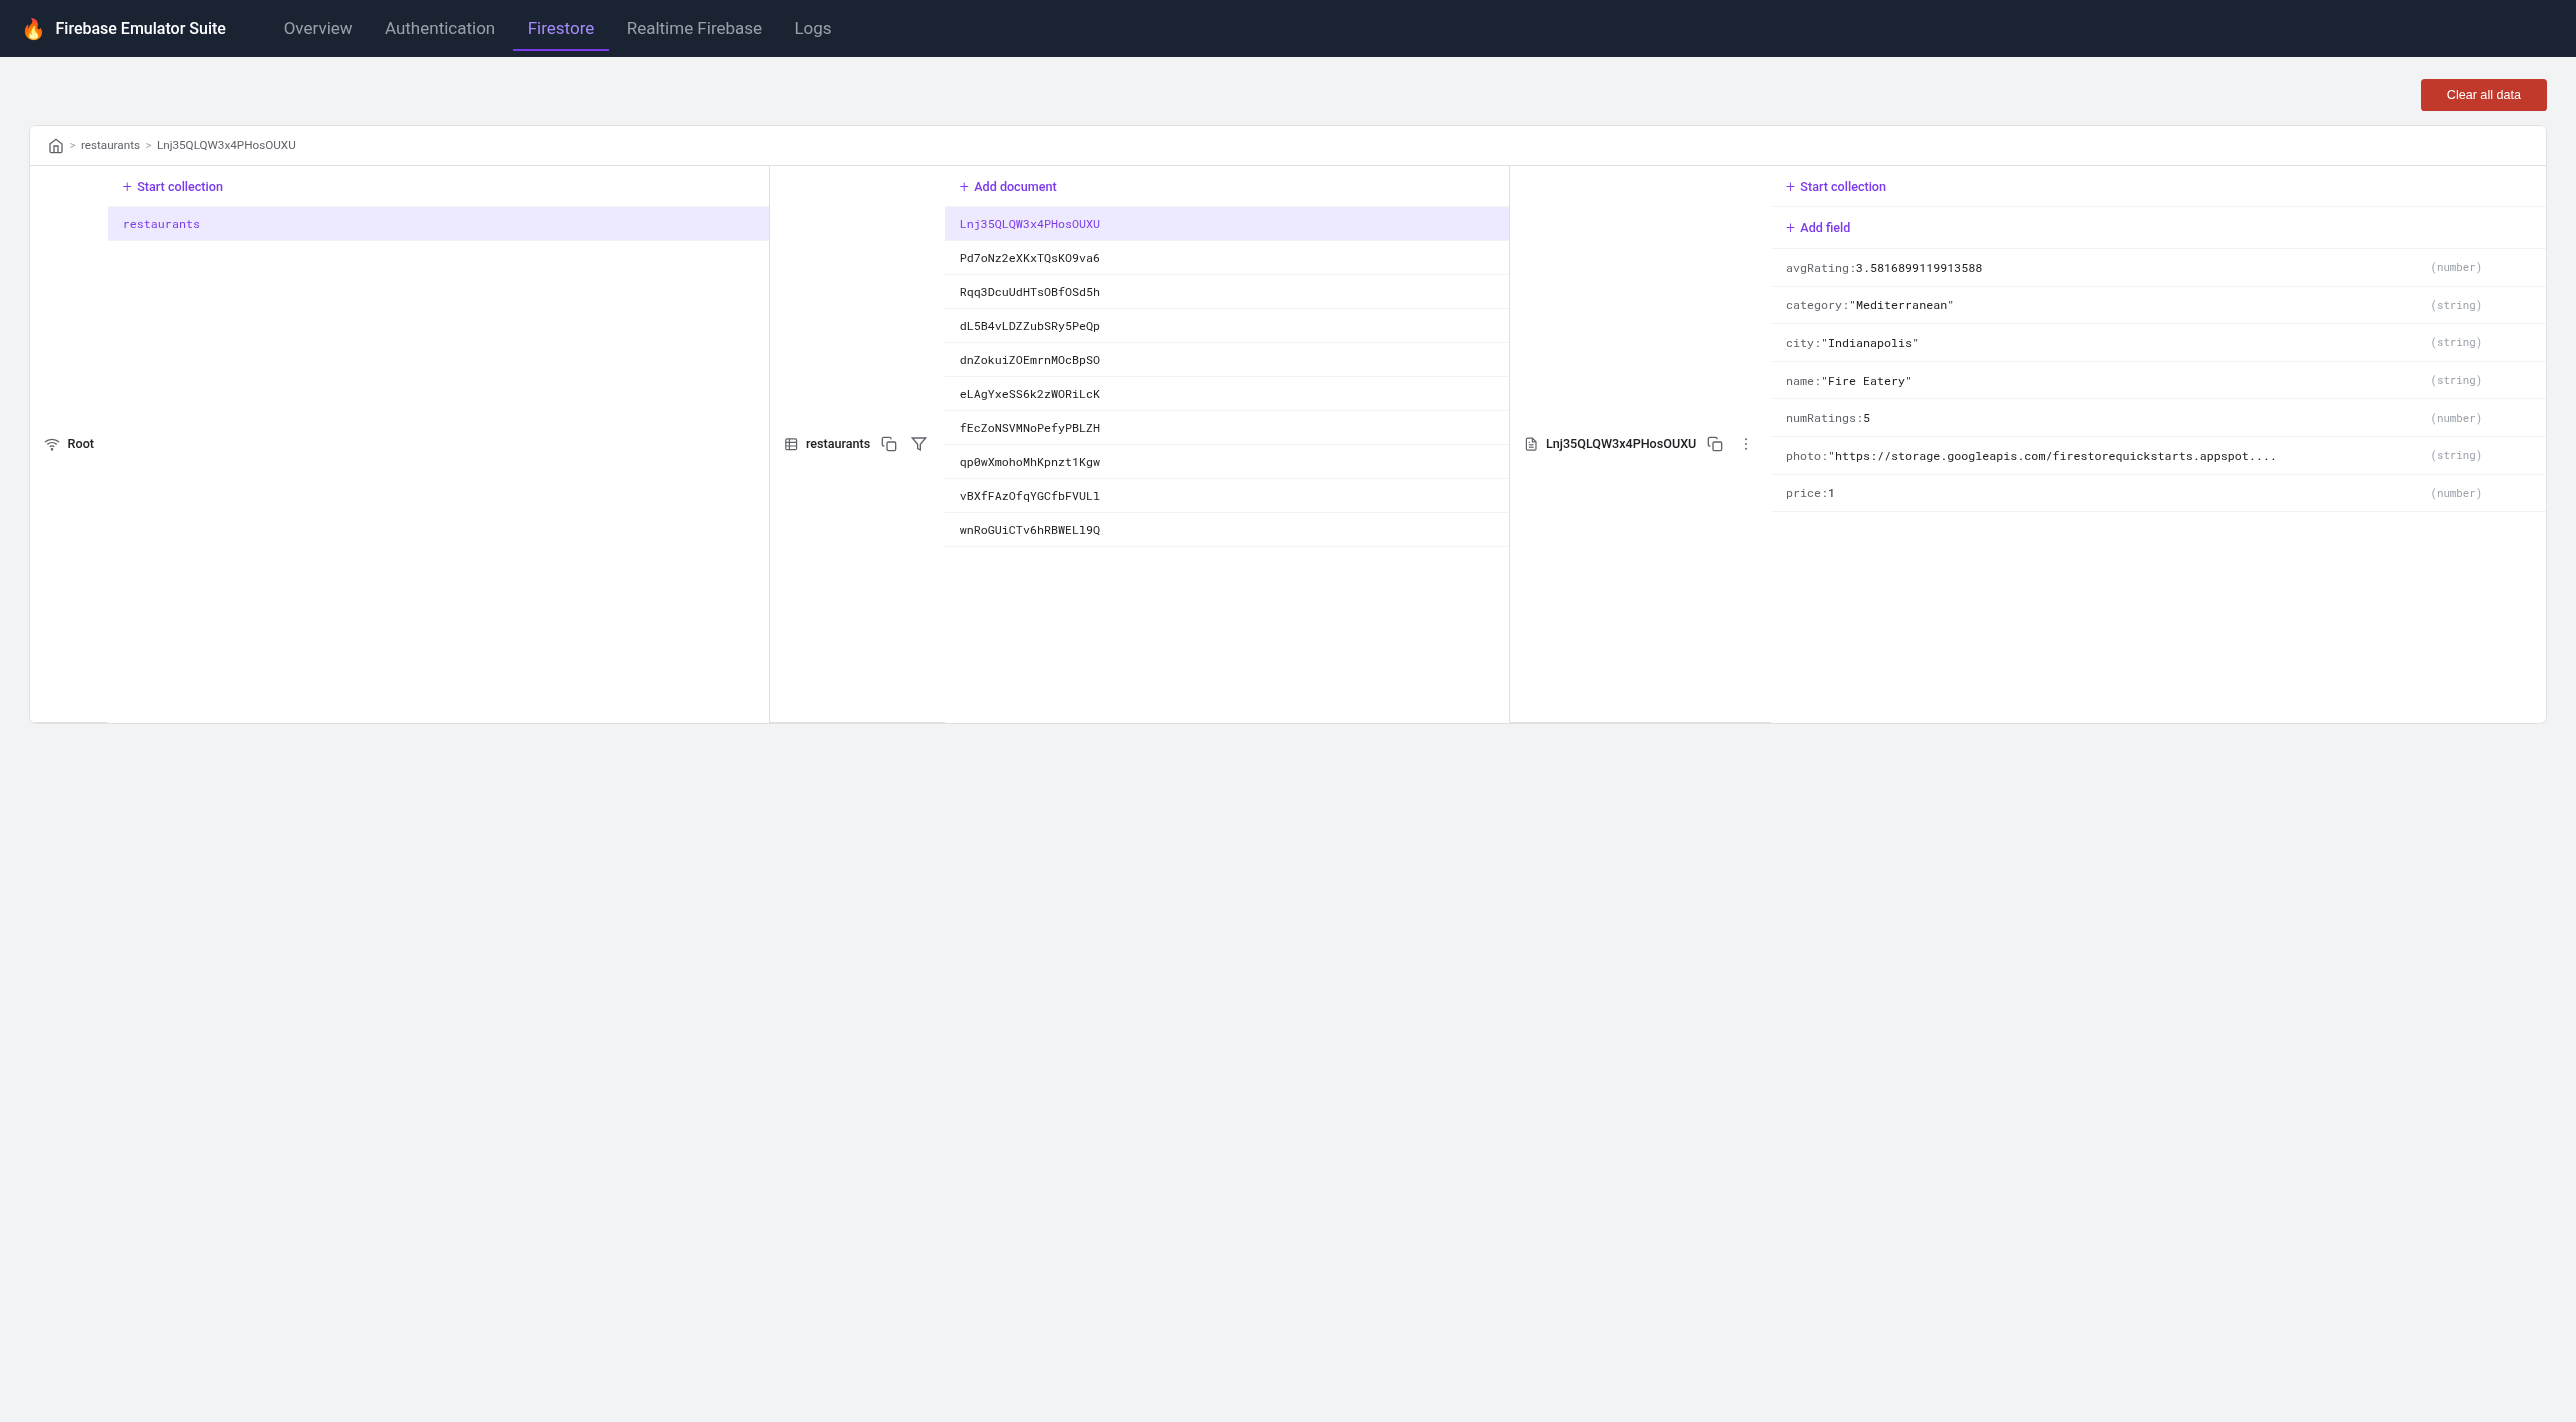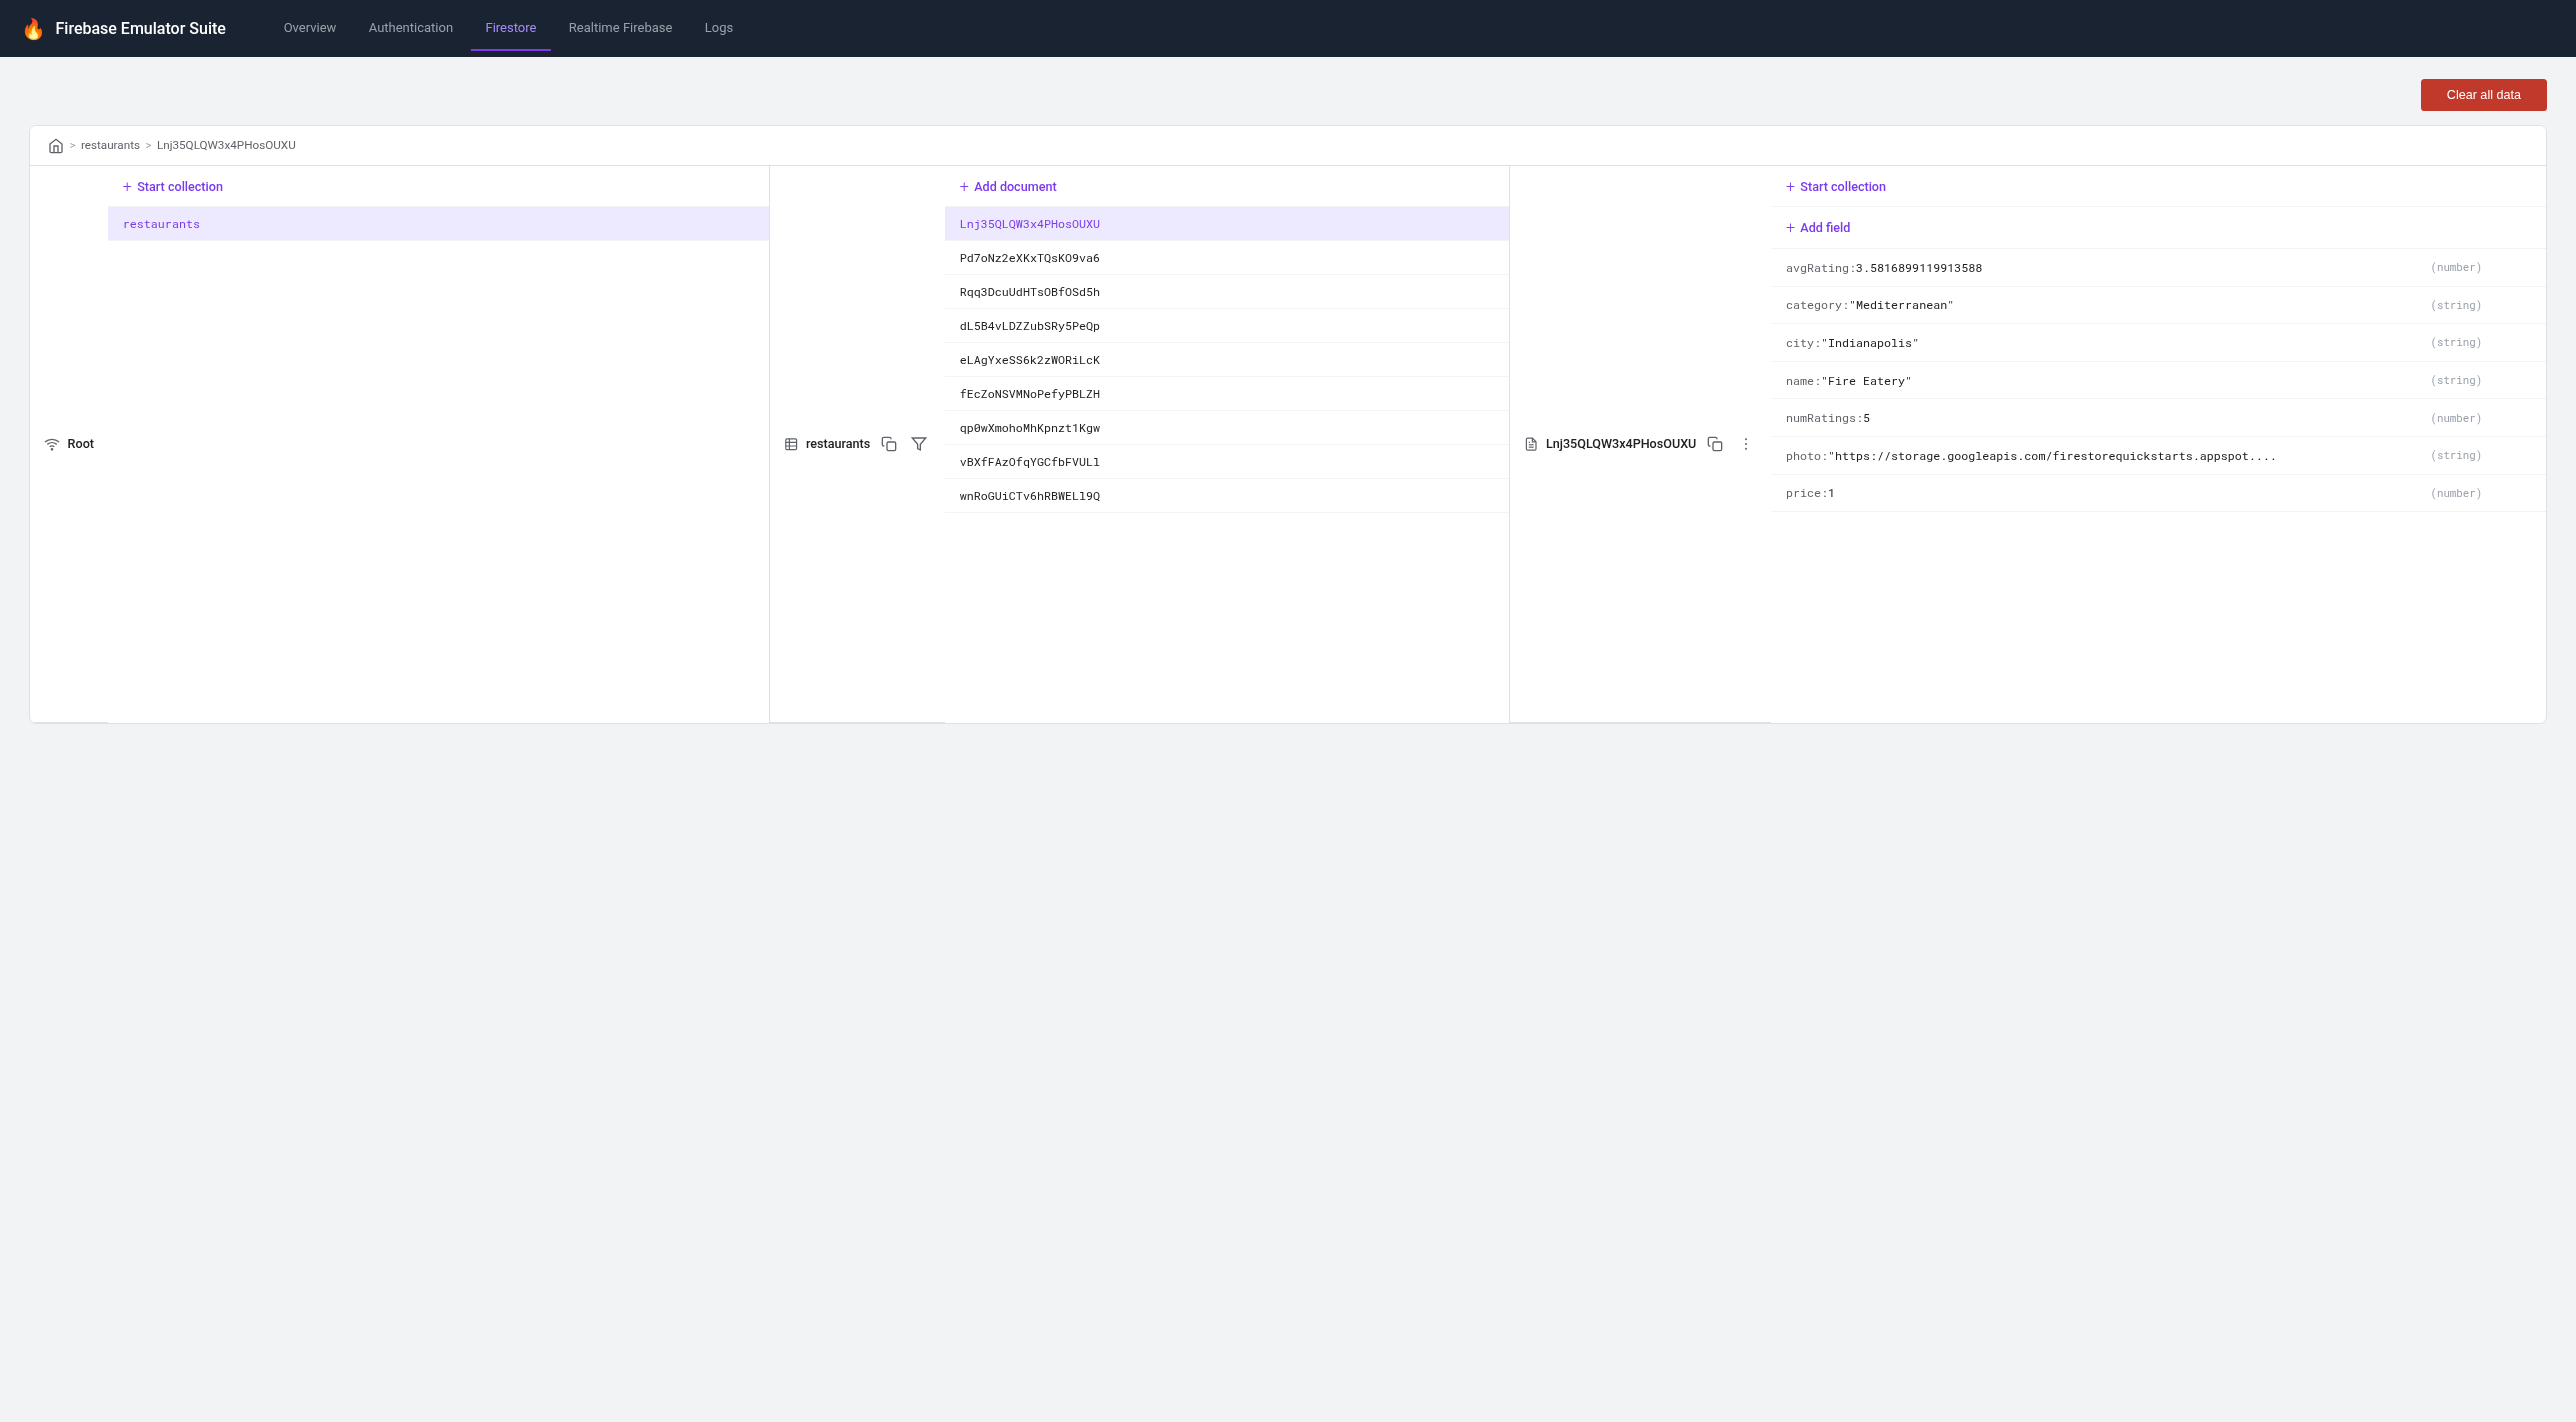--- a/index.html
+++ b/index.html
@@ -31,21 +31,21 @@
       align-items: center;
       gap: 3.6px;
       margin-left: 14.4px;
     }
     .nav-item {
       color: #9aa0aa;
       padding: 0 14.4px;
       height: 45px;
       display: flex;
       align-items: center;
-      font-size: 13px;
+      font-size: 17px;
       cursor: pointer;
       text-decoration: none;
       border-bottom: 2.7px solid transparent;
       transition: color 0.2s;
     }
     .nav-item.active {
       color: #a78bfa;
       border-bottom: 2.7px solid #7c3aed;
     }
 
@@ -302,20 +302,21 @@
         </div>
         <div class="col-body">
           <div class="add-action">
             <span class="add-icon">+</span>
             <span>Add document</span>
           </div>
           <div class="list-item selected">Lnj35QLQW3x4PHosOUXU</div>
           <div class="list-item">Pd7oNz2eXKxTQsKO9va6</div>
           <div class="list-item">Rqq3DcuUdHTsOBfOSd5h</div>
           <div class="list-item">dL5B4vLDZZubSRy5PeQp</div>
+          <div class="list-item">dnZokuiZOEmrnMOcBpSO</div>
           <div class="list-item">eLAgYxeSS6k2zWORiLcK</div>
           <div class="list-item">fEcZoNSVMNoPefyPBLZH</div>
           <div class="list-item">qp0wXmohoMhKpnzt1Kgw</div>
           <div class="list-item">vBXfFAzOfqYGCfbFVULl</div>
           <div class="list-item">wnRoGUiCTv6hRBWELl9Q</div>
         </div>
       </div>
 
       <div class="column">
         <div class="col-header">

